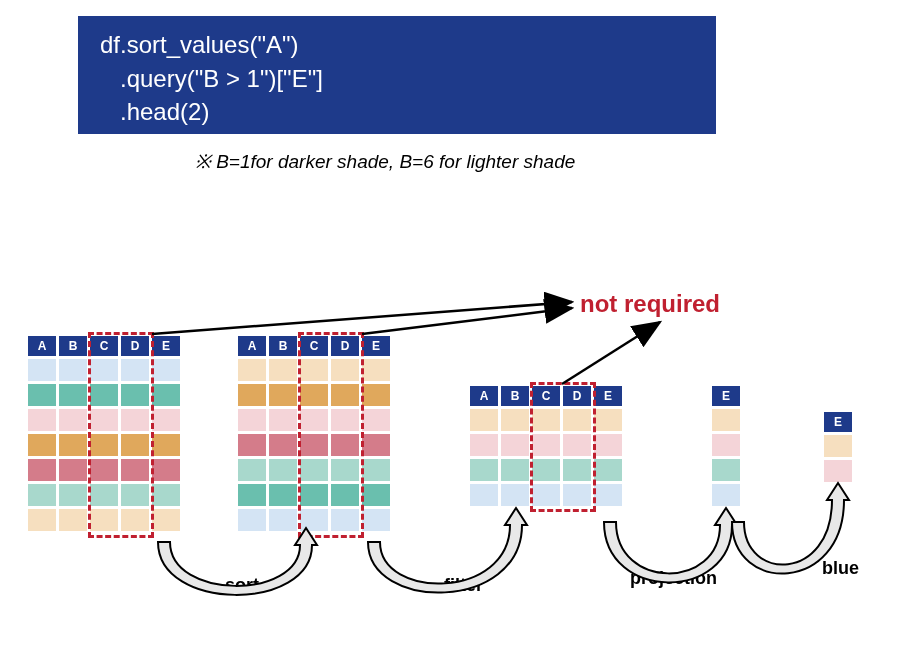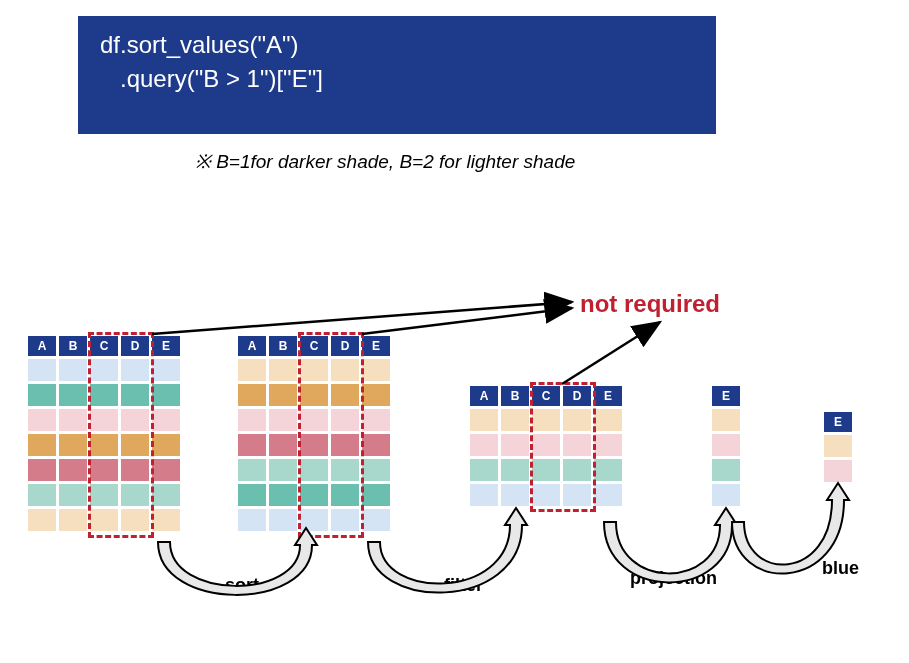--- a/index.html
+++ b/index.html
@@ -89,24 +89,25 @@
     top: 0;
     pointer-events: none;
   }
 </style>
 </head>
 <body>
 
 <div class="code-block">
   <div class="code-line">df.sort_values("A")</div>
   <div class="code-line">   .query("B &gt; 1")["E"]</div>
+  <div class="code-line">   .head(2)</div>
 </div>
 
 <div class="notes">
-  <span class="note-line">※ B=1for darker shade, B=2 for lighter shade</span>
+  <span class="note-line">※ B=1for darker shade, B=6 for lighter shade</span>
 </div>
 
 <div class="not-required">not required</div>
 
 <div class="tbl" id="t1" style="left: 28px; top: 336px; position: absolute;">
     <div class="tbl-row">
       <div class="hcell">A</div>
       <div class="hcell">B</div>
       <div class="hcell">C</div>
       <div class="hcell">D</div>

